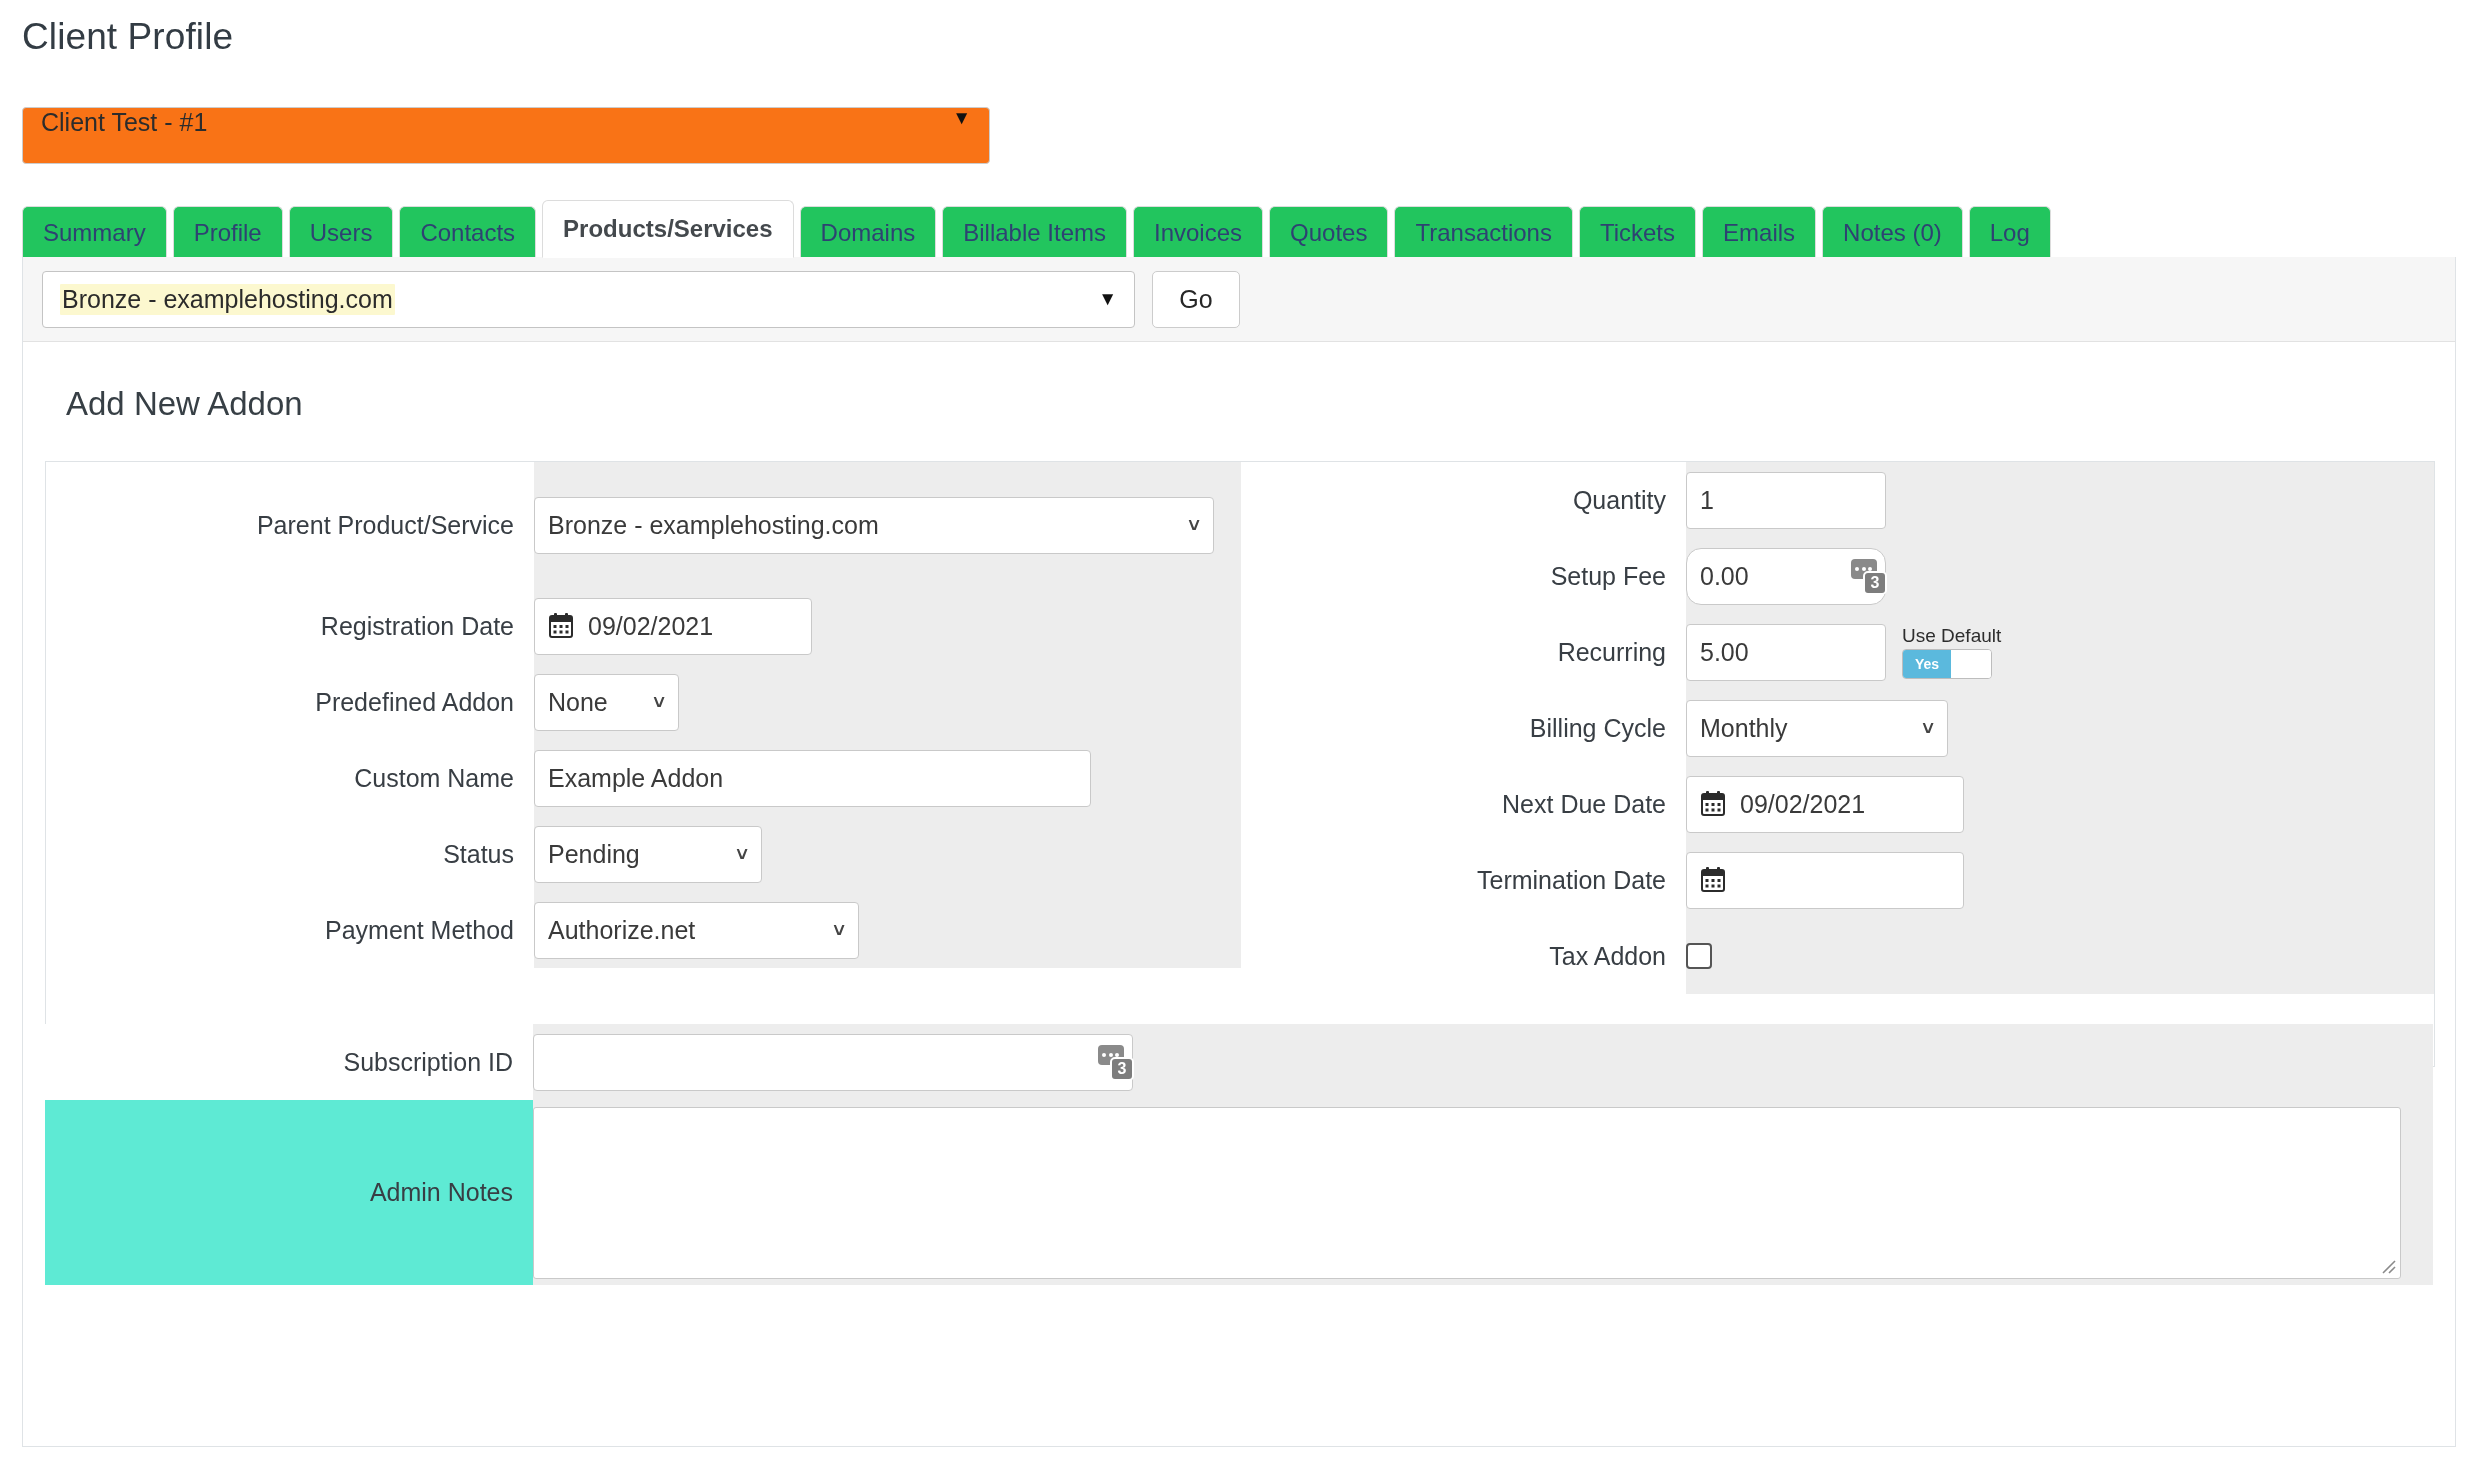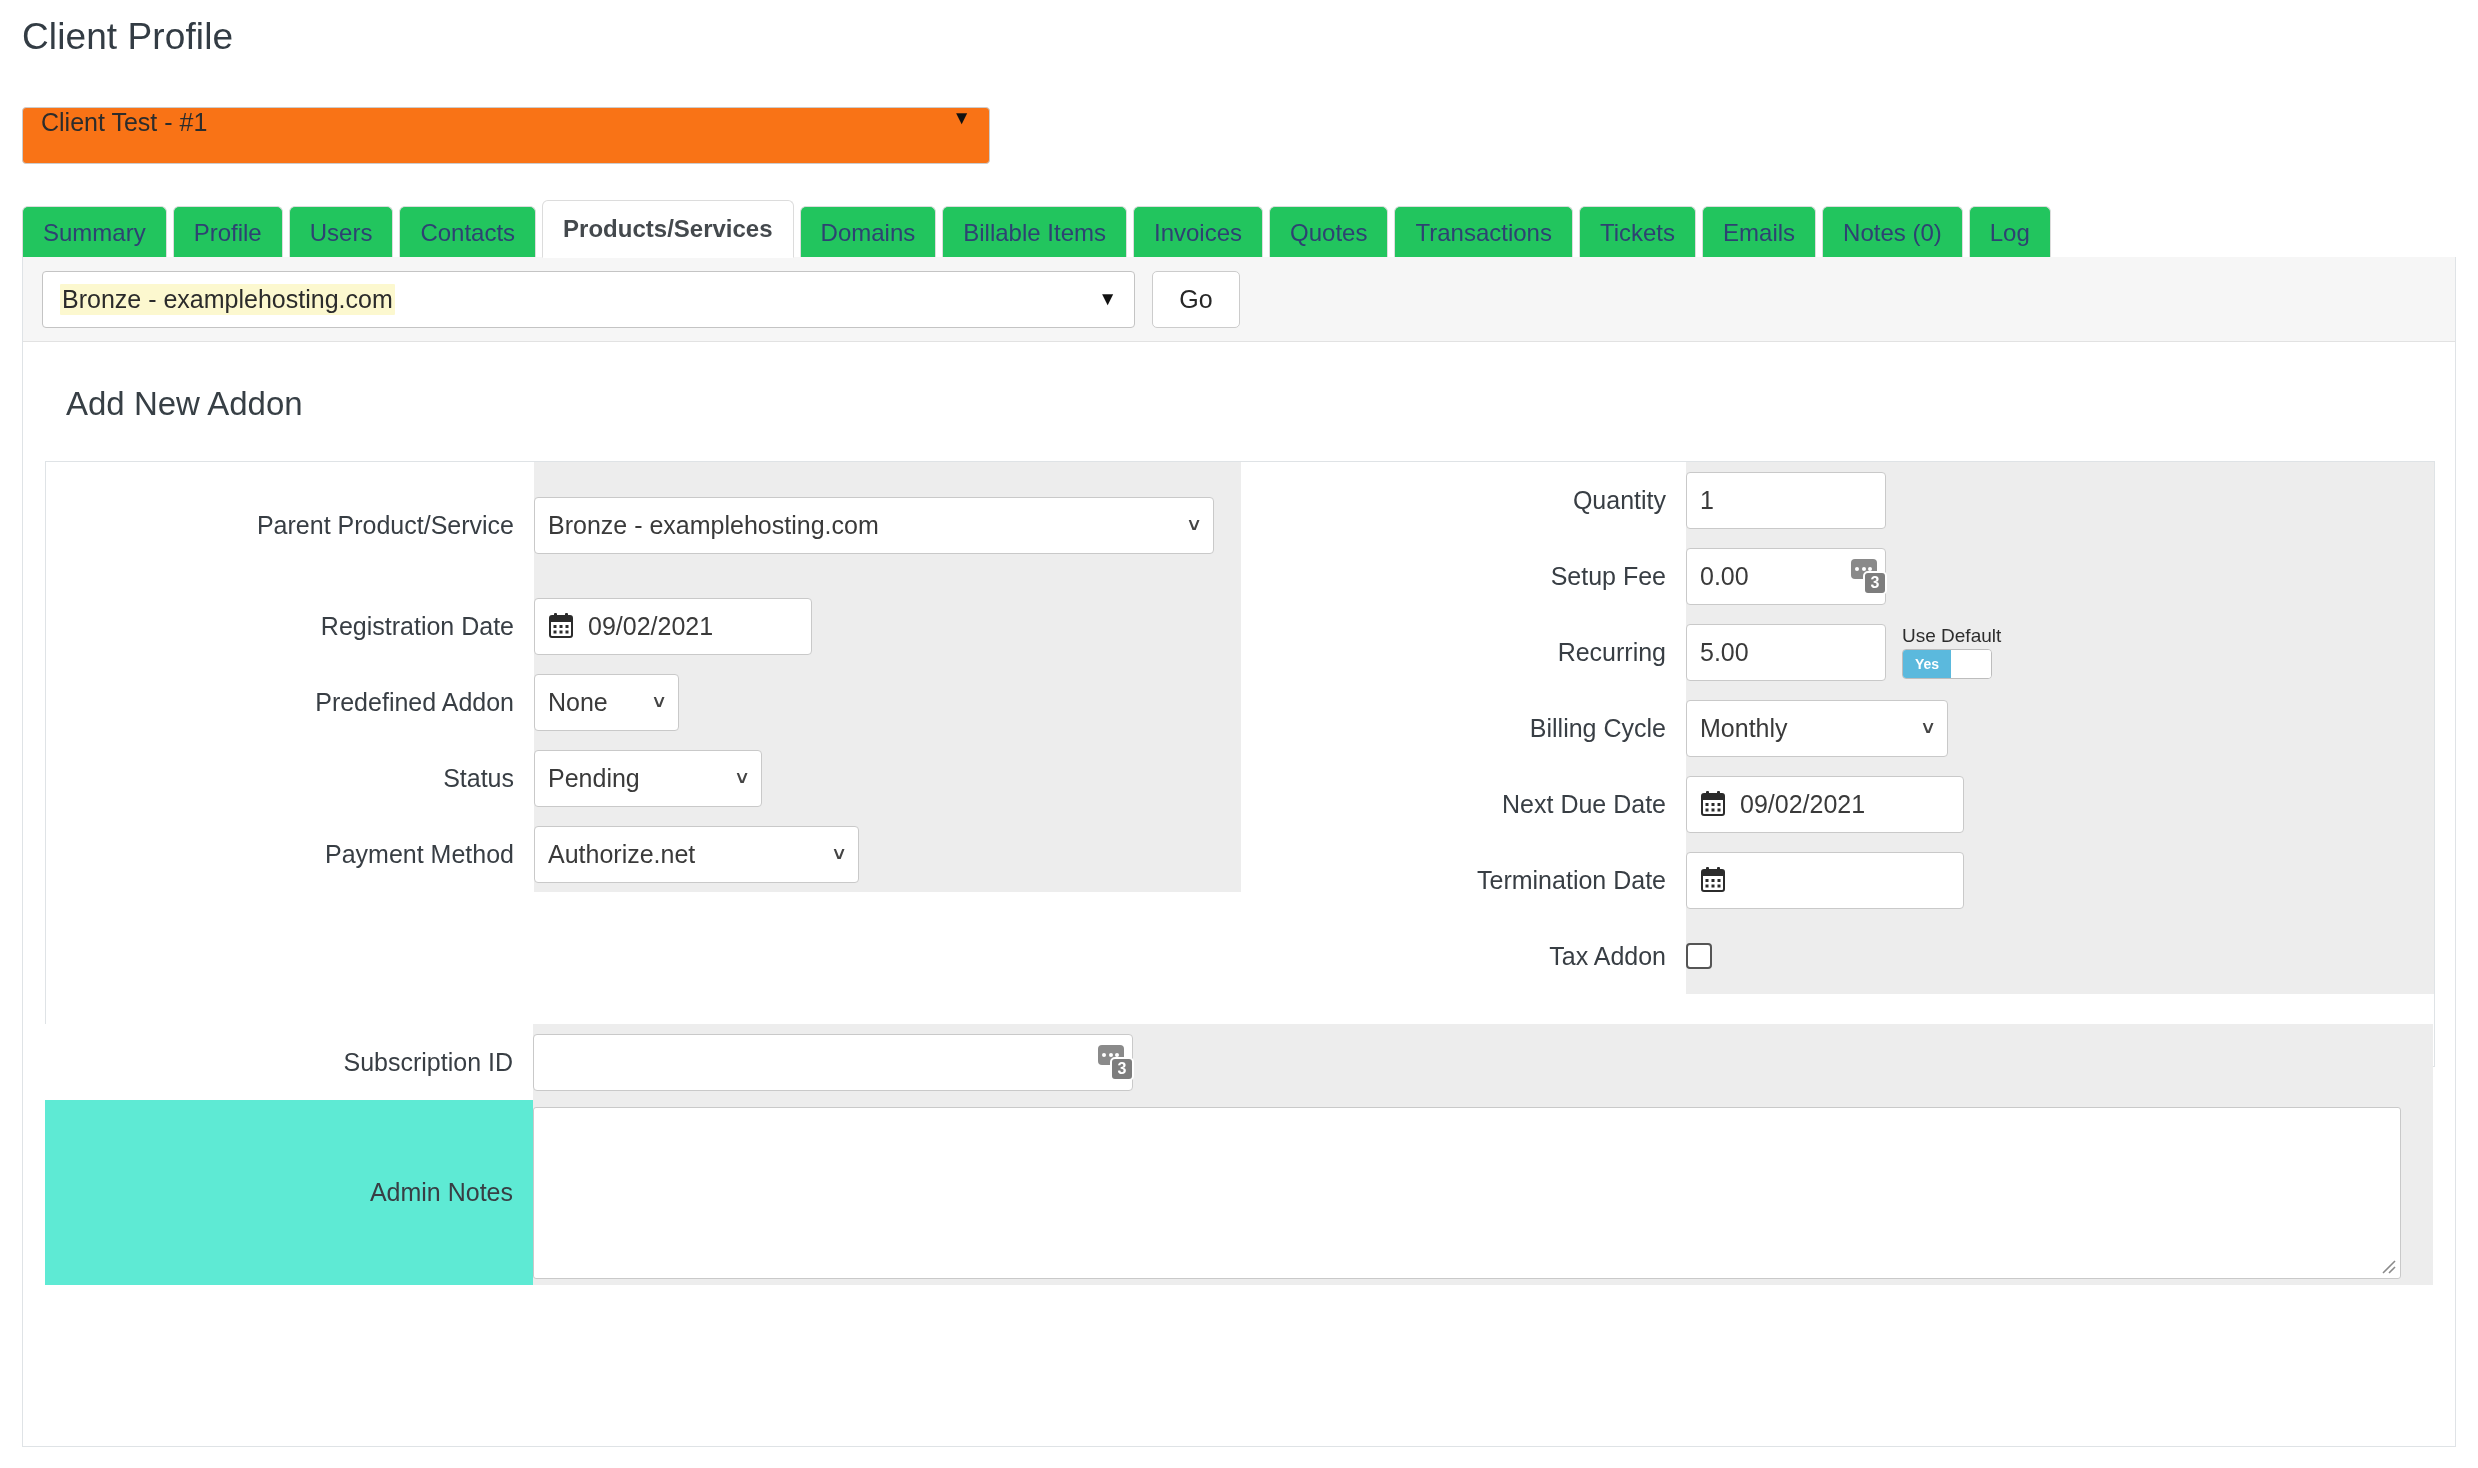--- a/index.html
+++ b/index.html
@@ -344,20 +344,28 @@
         <div class="frow">
           <div class="flabel">Predefined Addon</div>
           <div class="fvalue">
             <div class="sel w-none">
               <span>None</span>
               <span class="chev">˅</span>
             </div>
           </div>
         </div>
 
+        <div class="frow">
+          <div class="flabel">Custom Name</div>
+          <div class="fvalue">
+            <div class="txt w-custom">
+              <span>Example Addon</span>
+            </div>
+          </div>
+        </div>
 
         <div class="frow">
           <div class="flabel">Status</div>
           <div class="fvalue">
             <div class="sel w-status">
               <span>Pending</span>
               <span class="chev">˅</span>
             </div>
           </div>
         </div>
@@ -381,21 +389,21 @@
           <div class="fvalue">
             <div class="txt w-qty">
               <span>1</span>
             </div>
           </div>
         </div>
 
         <div class="frow">
           <div class="flabel">Setup Fee</div>
           <div class="fvalue">
-            <div class="txt w-fee" style="position:relative;">
+            <div class="txt w-fee" style="position:relative;border-radius:15px;">
               <span>0.00</span>
               <span class="lp-badge" style="right:-2px; top:10px;">
                 <span class="sq1"></span>
                 <span class="dots">
                     <i></i>
                     <i></i>
                     <i></i>
                   </span>
                 <span class="sq2">3</span>
               </span>

